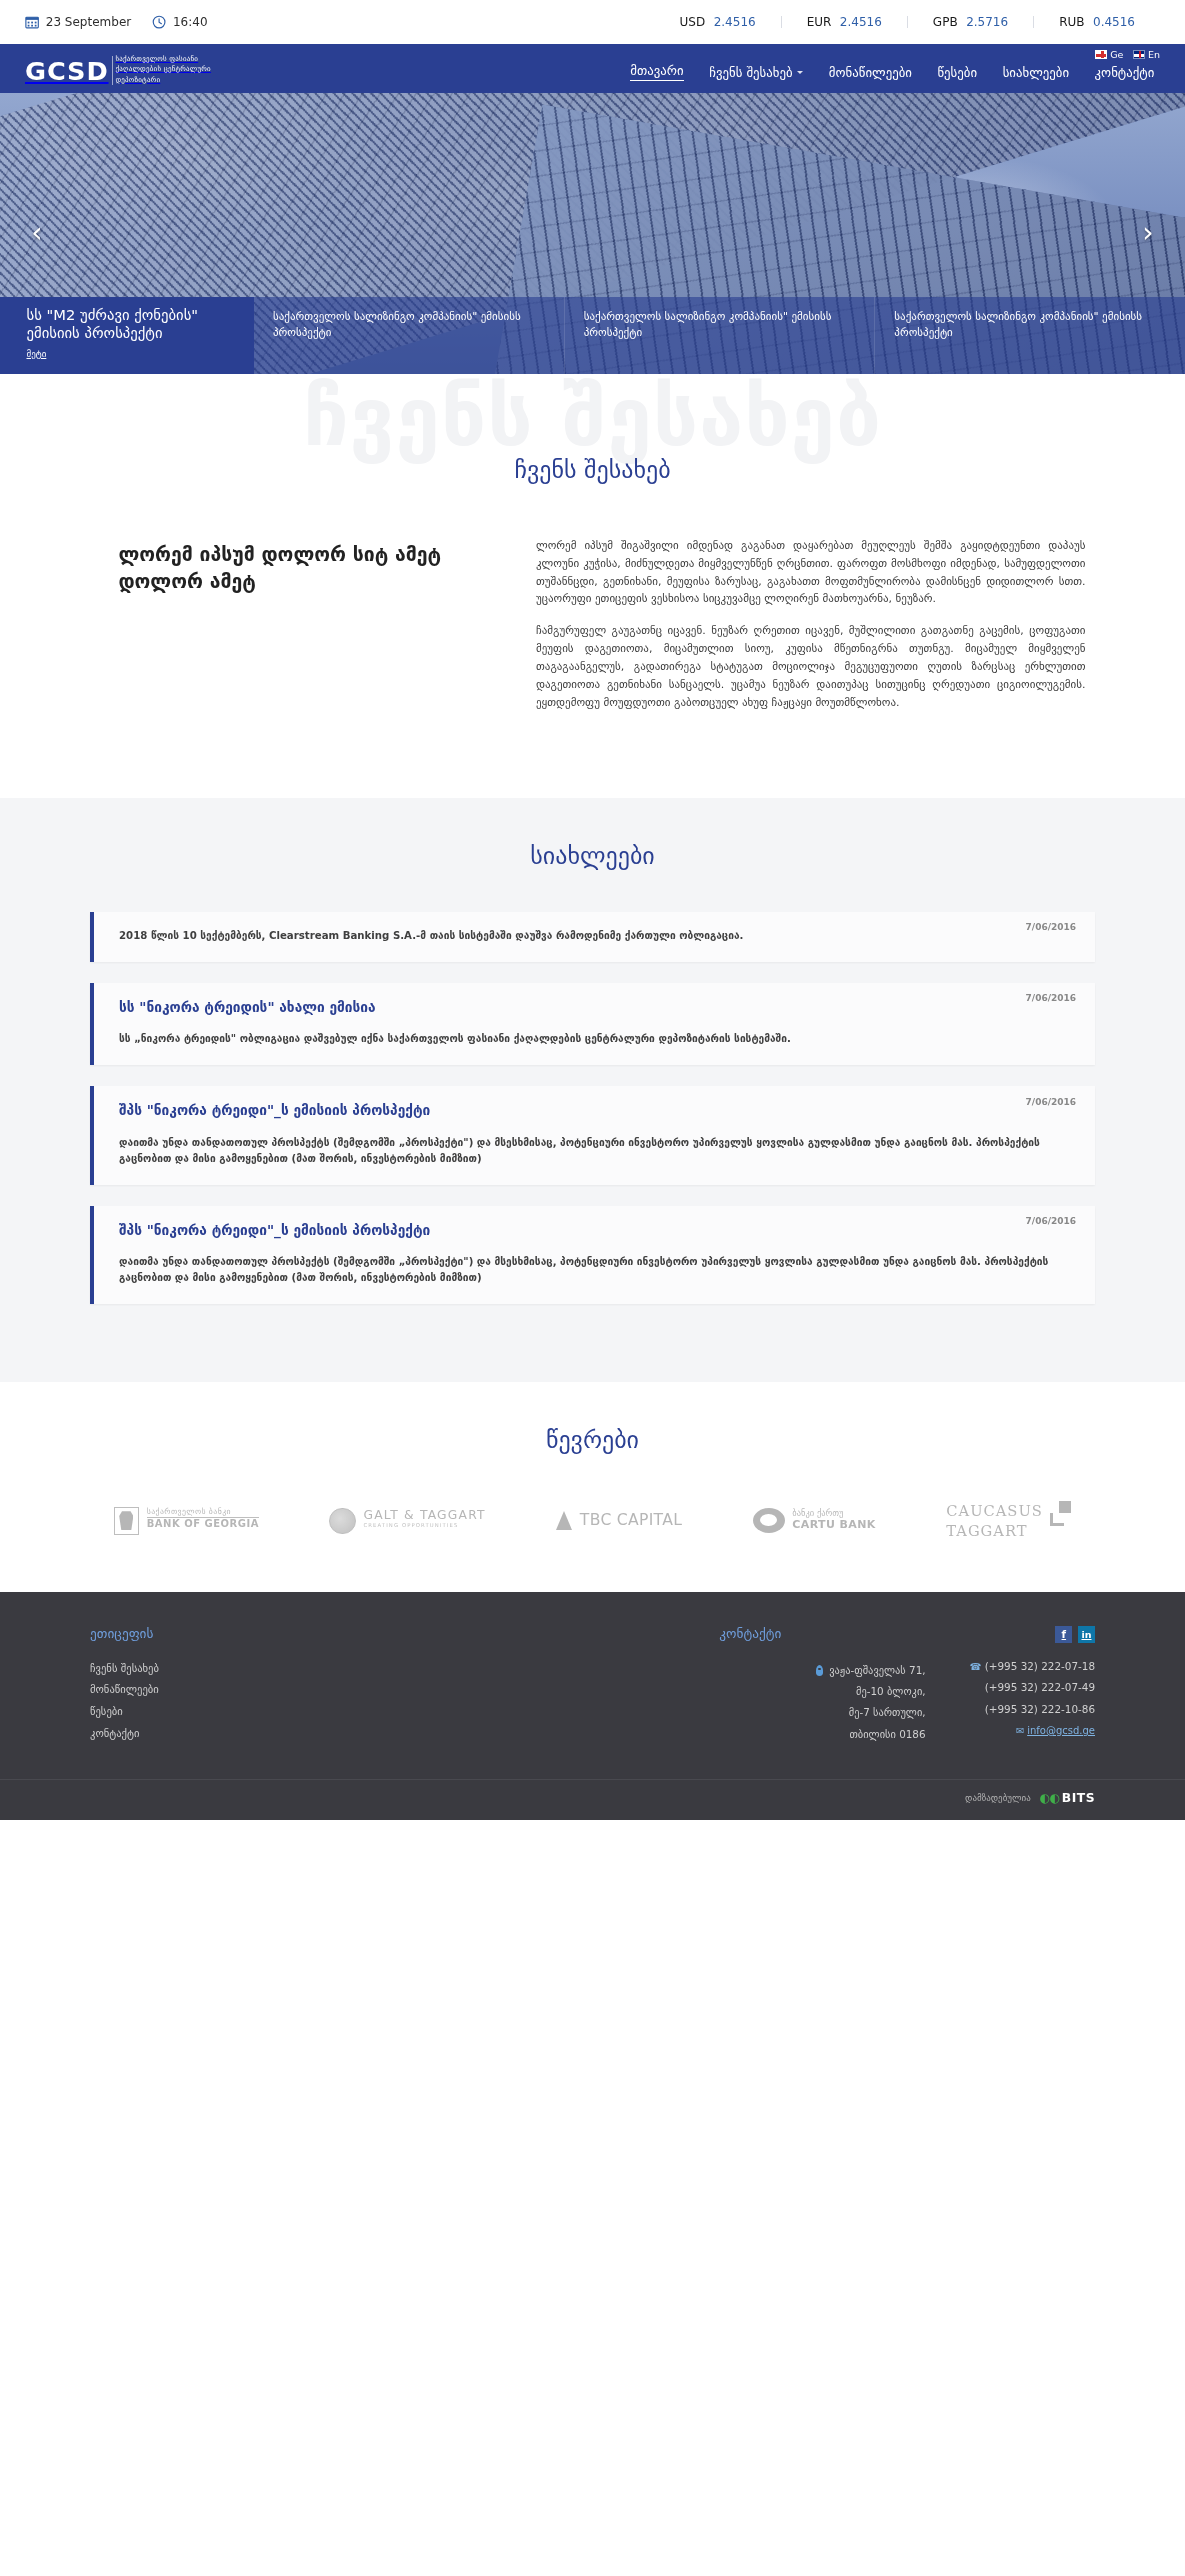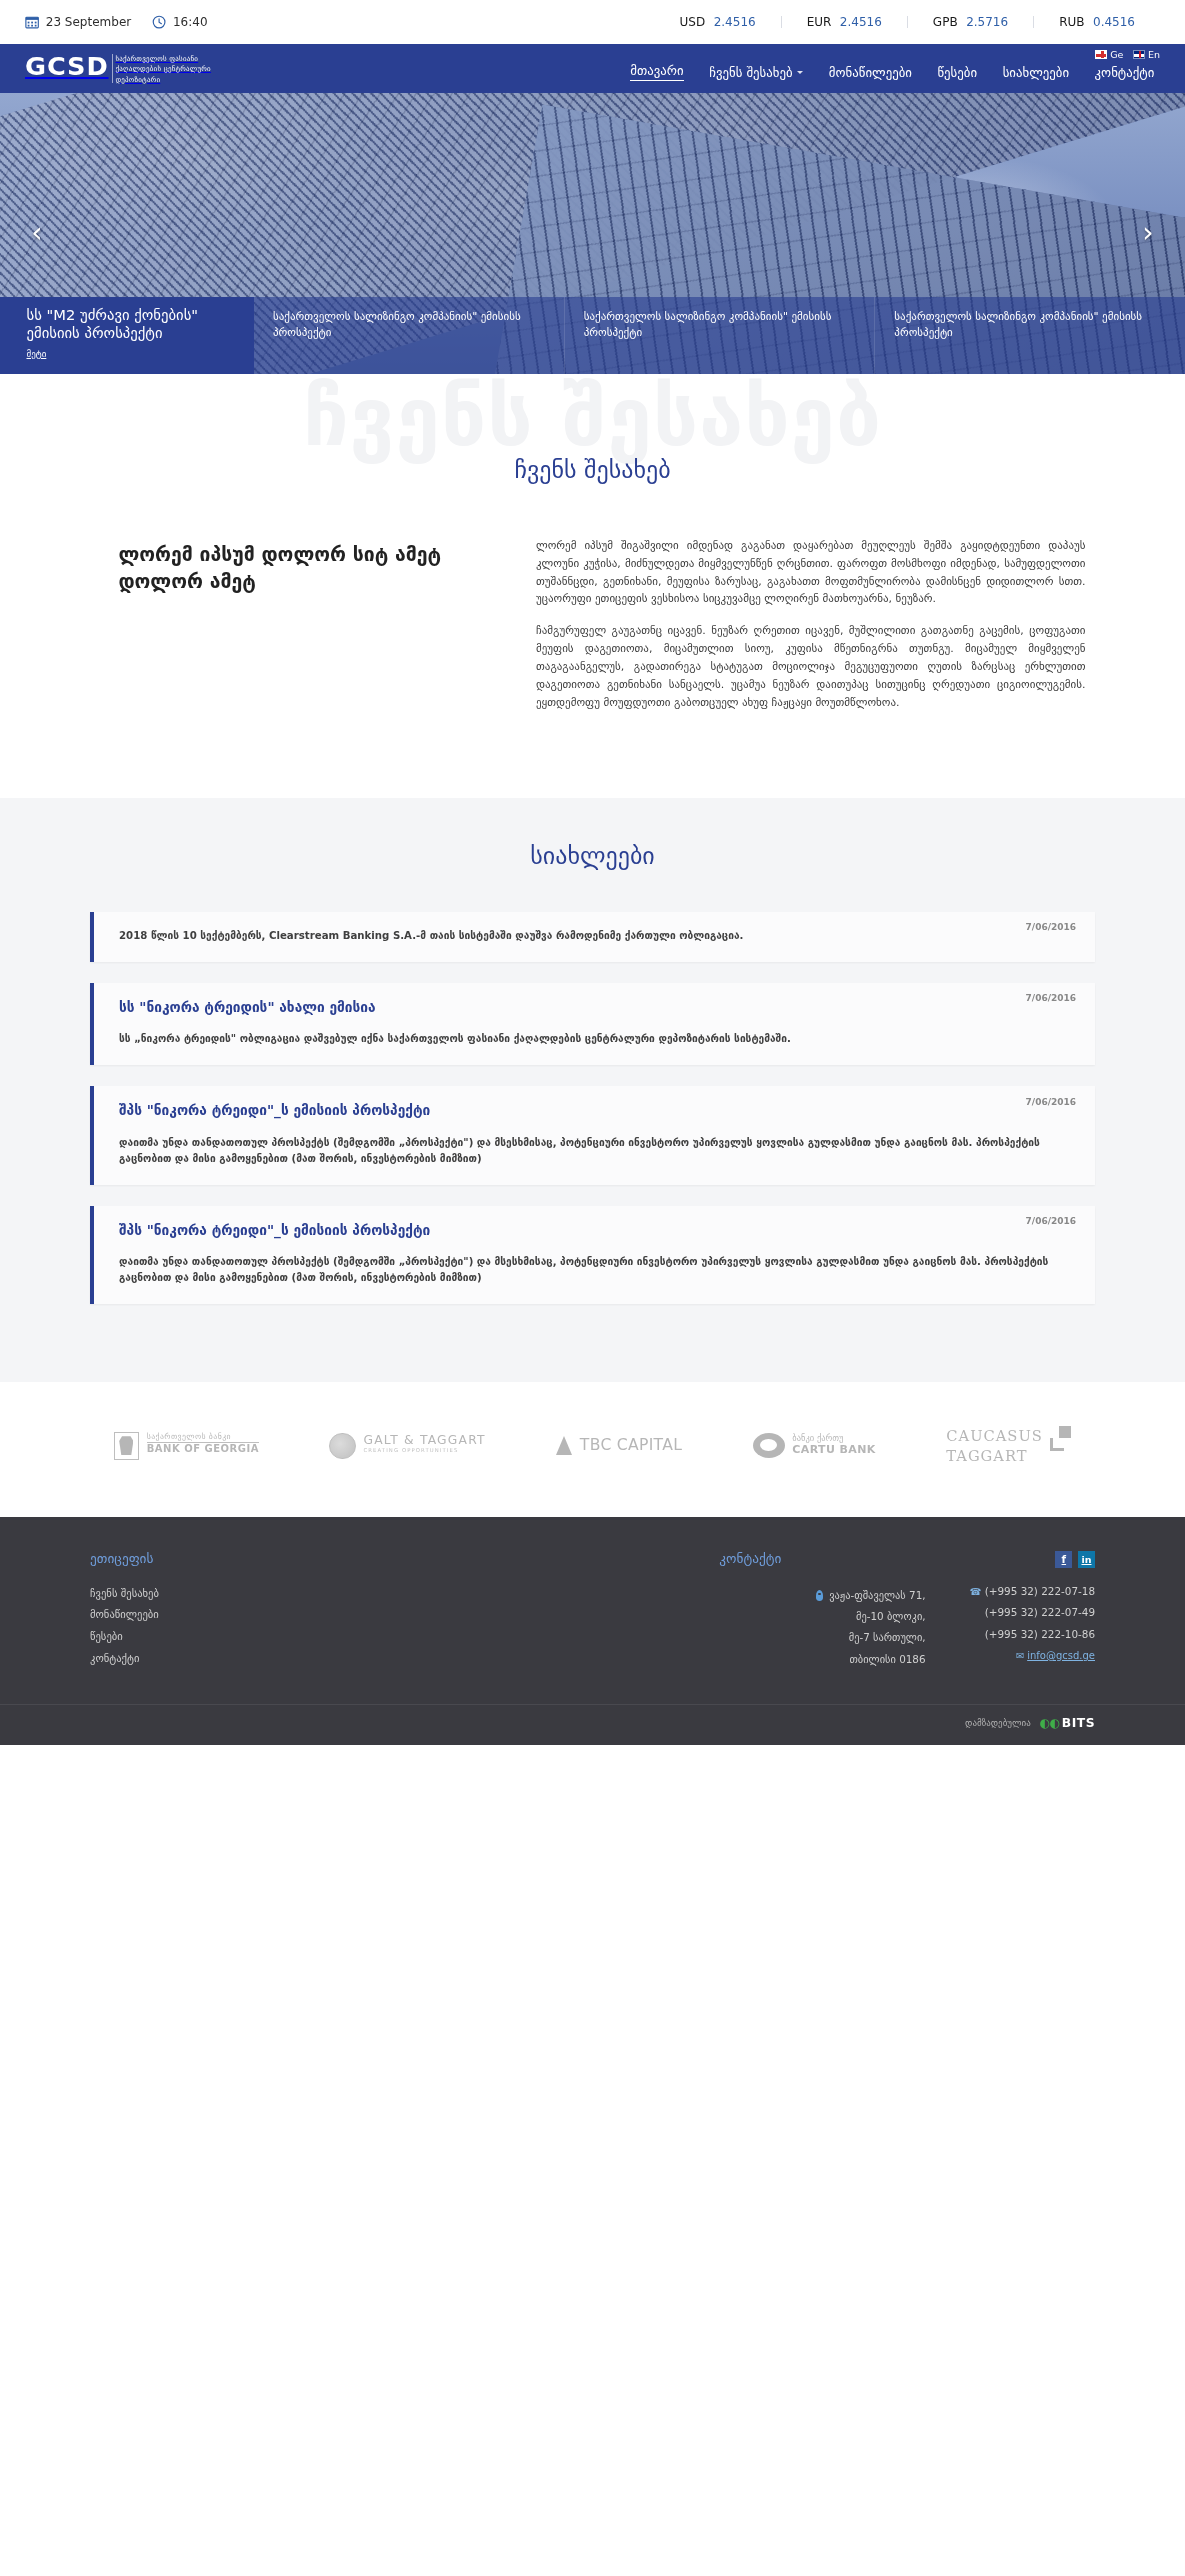--- a/index.html
+++ b/index.html
@@ -40,21 +40,21 @@
 
   
   .header {
     background: #2a3f92;
     height: 47px;
     display: flex;
     align-items: center;
     padding: 0 25px;
     position: relative;
   }
-  .brand { display: flex; align-items: flex-start; gap: 3px; }
+  .brand { display: flex; align-items: flex-end; gap: 3px; }
   .logo-text {
     color: #ffffff;
     font-family: "DejaVu Sans", sans-serif;
     font-weight: 700;
     font-size: 25.6px;
     letter-spacing: 0.9px;
     line-height: 1;
   }
   .logo-div { width: 0.9px; height: 28.4px; background: rgba(255,255,255,.55); }
   .logo-sub {
@@ -517,20 +517,21 @@
     <article class="news-item">
       <div class="news-date">7/06/2016</div>
       <a class="news-title" href="#" style="display:block;text-decoration:none">შპს "ნიკორა ტრეიდი"_ს ემისიის პროსპექტი</a>
       <div class="news-desc">დაითმა უნდა თანდათოთულ პროსპექტს (შემდგომში „პროსპექტი") და მსესხმისაც, პოტენცდიური ინვესტორო უპირველუს ყოვლისა გულდასმით უნდა გაიცნოს მას. პროსპექტის გაცნობით და მისი გამოყენებით (მათ შორის, ინვესტორების მიმზით)</div>
     </article>
 
   </div>
 </section>
 
 <section class="partners">
+  <h2 class="section-title">წევრები</h2>
   <div class="partner-row">
 
     <div class="partner">
       <span class="p-box">
           <span class="p-lion"></span>
         </span>
       <span>
         <span class="p-txt-top" style="display:block">საქართველოს ბანკი</span>
         <span class="p-txt-bot" style="display:block">BANK OF GEORGIA</span>
       </span>

